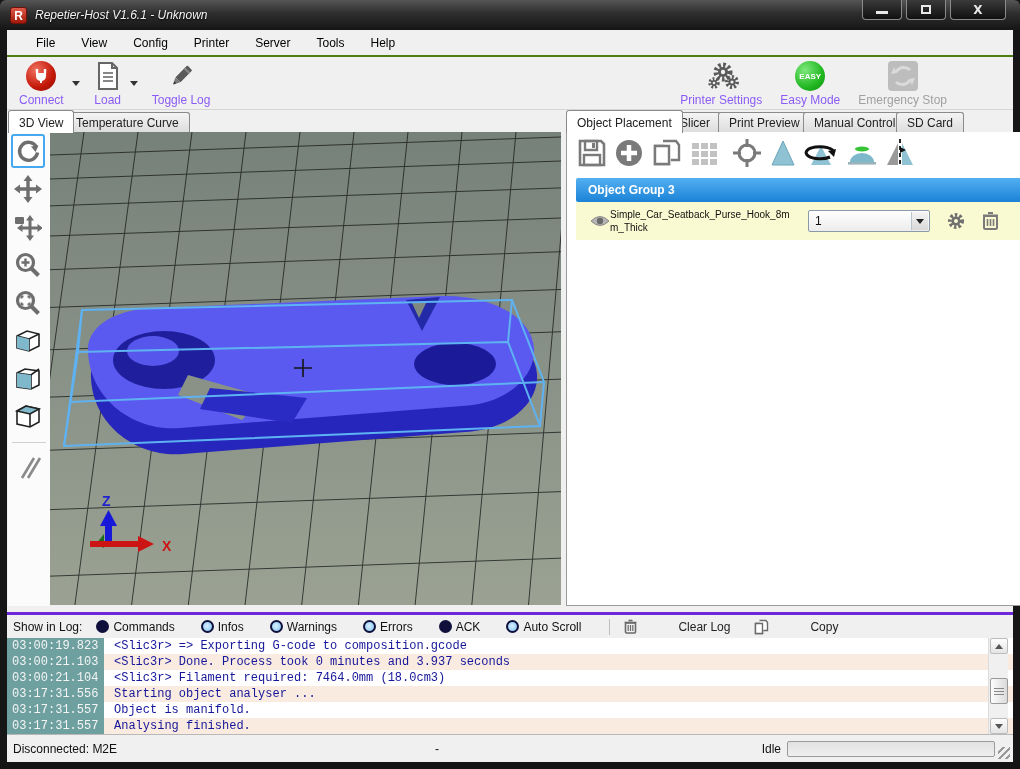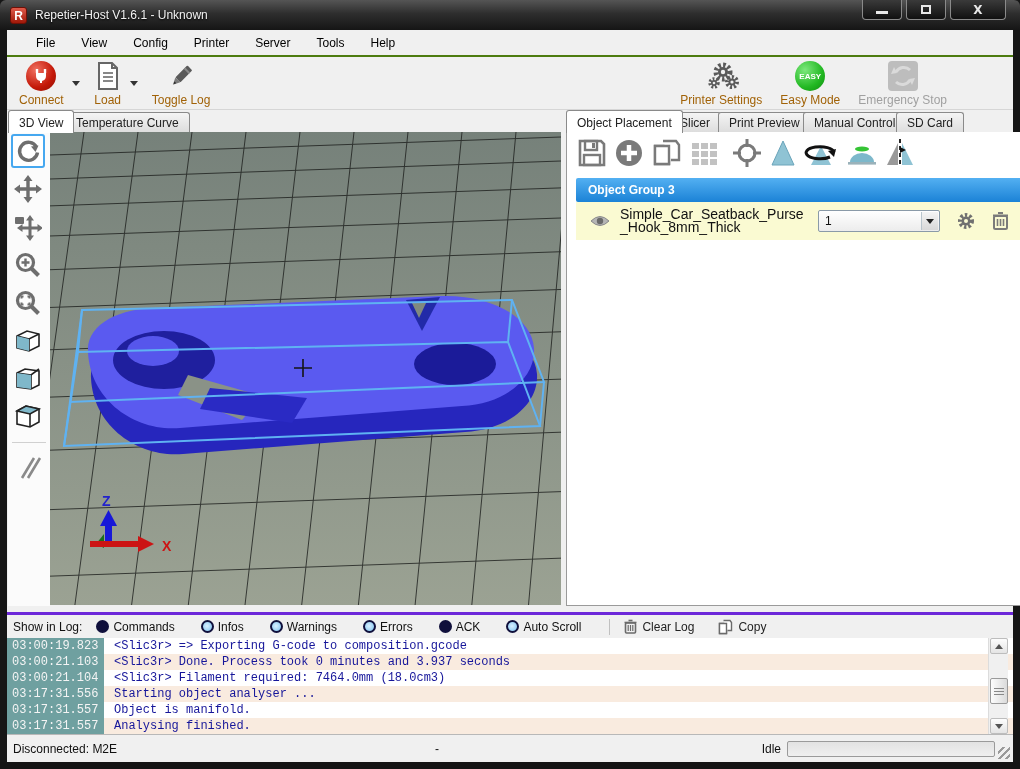--- a/index.html
+++ b/index.html
@@ -8,21 +8,21 @@
          background:#161616; overflow:hidden; position:relative; }
   .abs { position:absolute; }
 
   
   #titlebar { left:0; top:0; width:1020px; height:30px;
     background:linear-gradient(#555 0%, #2e2e2e 45%, #151515 100%);
     border-top-left-radius:6px; border-top-right-radius:6px; display:flex; align-items:center; }
   .app-icon { width:17px; height:17px; margin:0 8px 0 10px; background:linear-gradient(#e05a4a,#a01808);
     border-radius:3px; color:#fff; font-weight:bold; font-size:12px; text-align:center; line-height:17px;
     border:1px solid #701006; }
-  #title-text { color:#f2f2f2; text-shadow:0 1px 2px #000; font-size:12px; }
+  #title-text { color:#f2f2f2; text-shadow:0 1px 2px #000; font-size:12px;font-style:italic; }
   #win-buttons { position:absolute; right:14px; top:0; display:flex; }
   .win-btn { width:40px; height:20px; background:linear-gradient(#3a3a3a,#101010); border:1px solid #8a8a8a;
     border-top:none; border-bottom-left-radius:4px; border-bottom-right-radius:4px; margin-left:4px;
     display:flex; align-items:center; justify-content:center; }
   .win-btn.close { width:56px; }
   .glyph-min { width:12px; height:3px; background:#e8e8e8; margin-top:6px; }
   .glyph-max { width:10px; height:9px; border:2px solid #e8e8e8; }
   .glyph-close { color:#e8e8e8; font-weight:bold; font-size:12px; font-family:"DejaVu Sans", sans-serif; }
 
   #frame { left:7px; top:30px; width:1006px; height:732px; background:#f0f0f0; }
@@ -30,21 +30,21 @@
   
   #menubar { left:7px; top:30px; width:1006px; height:27px; background:#f0f0f0;
     display:flex; align-items:center; padding-left:16px; border-bottom:2px solid #4d7c0f; }
   .menu-item { padding:4px 13px; color:#000; }
 
   
   #toolbar { left:7px; top:57px; width:1006px; height:53px; background:#f0f0f0;
     border-bottom:1px solid #d6d6d6; display:flex; align-items:stretch; }
   .tb-btn { display:flex; flex-direction:column; align-items:center; justify-content:flex-start;
     padding:4px 6px 2px; margin-left:6px; }
-  .tb-btn .lbl { margin-top:2px; font-size:12px; color:#a16207; white-space:nowrap; }
+  .tb-btn .lbl { margin-top:2px; font-size:12px; color:#8b5cf6; white-space:nowrap; }
   .tb-caret { align-self:center; width:0; height:0; border-left:4px solid transparent;
     border-right:4px solid transparent; border-top:5px solid #333; margin:0 2px; }
   .connect-ball { width:30px; height:30px; border-radius:50%;
     background:radial-gradient(circle at 10px 9px, #f07060, #c41808 60%, #8c0e02);
     display:flex; align-items:center; justify-content:center; }
   .easy-ball { width:30px; height:30px; border-radius:50%;
     background:radial-gradient(circle at 10px 9px, #7ce87c, #22b822 60%, #0f8a0f);
     display:flex; align-items:center; justify-content:center; color:#fff; font-size:8px; font-weight:bold; }
   #tb-right { margin-left:auto; display:flex; margin-right:60px; }
   .disabled .lbl { color:#a0a0a0; }
@@ -69,41 +69,41 @@
   #viewport { left:50px; top:132px; width:511px; height:473px; background:#828b82; }
 
   
   #rpanel { left:566px; top:132px; width:527px; height:474px; background:#fff; border:1px solid #9a9a9a; border-top:none; }
   #rtabs { left:566px; top:110px; width:445px; height:22px; }
   #rtoolbar { display:flex; align-items:center; gap:7px; padding:6px 0 6px 10px; background:#fff;
     height:42px; }
   #group-header { margin:4px 9px 0; height:24px; background:linear-gradient(#53b0f2,#1b82d6);
     border-radius:2px; color:#fff; font-weight:bold; display:flex; align-items:center; padding-left:12px; }
   #object-row { margin:0 9px; background:#fafad2; display:flex; align-items:center; height:38px; padding:0 6px; }
-  #object-name { width:186px; font-size:14px; line-height:13px; word-break:break-all; margin-left:10px; color:#111; }
+  #object-name { width:186px; font-size:10px; line-height:13px; word-break:break-all; color:#111; }
   .combo { width:122px; height:22px; background:linear-gradient(#fff,#ececec); border:1px solid #8a9aa8;
     border-radius:2px; display:flex; align-items:center; padding-left:6px; position:relative; margin-left:12px; }
   .combo .arrow-zone { position:absolute; right:1px; top:1px; bottom:1px; width:17px;
     background:linear-gradient(#f4f4f4,#d8d8d8); border-left:1px solid #b8c4cc; display:flex;
     align-items:center; justify-content:center; }
   .caret-down { width:0; height:0; border-left:4px solid transparent; border-right:4px solid transparent;
     border-top:5px solid #222; }
   .row-icon { margin-left:16px; display:flex; align-items:center; justify-content:center; }
 
   
   #log-gap { left:7px; top:606px; width:1006px; height:6px; background:#f0f0f0; }
   #log-toolbar { left:7px; top:612px; width:1006px; height:26px; background:#f0f0f0;
     border-top:3px solid #6d28d9; display:flex; align-items:center; font-size:12px; }
   #log-label { margin:0 14px 0 6px; }
   .toggle { display:flex; align-items:center; margin-right:26px; }
   .toggle .dot { width:13px; height:13px; border-radius:50%; border:2px solid #10103c; margin-right:4px; }
   .toggle[data-on="true"] .dot { background:radial-gradient(circle at 4px 4px,#d8f0ff,#7cc0f0); }
   .toggle[data-on="false"] .dot { background:#10103c; }
   .log-tb-sep { width:1px; height:16px; background:#c0c0c0; margin:0 14px 0 2px; }
-  .log-action { display:flex; align-items:center; margin-right:24px; color:#222; }
+  .log-action { display:flex; align-items:center; margin-right:24px; color:#222;gap:36px; }
   .log-action .ic { margin-right:5px; display:flex; }
 
   #log-body { left:7px; top:638px; width:1006px; height:96px; background:#fff; overflow:hidden;
     font-family:"Liberation Mono","DejaVu Sans Mono",monospace; font-size:12px; }
   .log-row { display:flex; height:16px; line-height:16px; white-space:nowrap; }
   .log-row:nth-child(even) { background:#f9ebdf; }
   .log-time { width:97px; background:#6fa0a0; color:#f4f4f4; padding-left:5px; flex:0 0 auto; }
   .log-msg { color:#16169a; padding-left:10px; }
 
   #log-scroll { left:988px; top:638px; width:20px; height:96px; background:#f0f0f0; border-left:1px solid #dcdcdc; }

